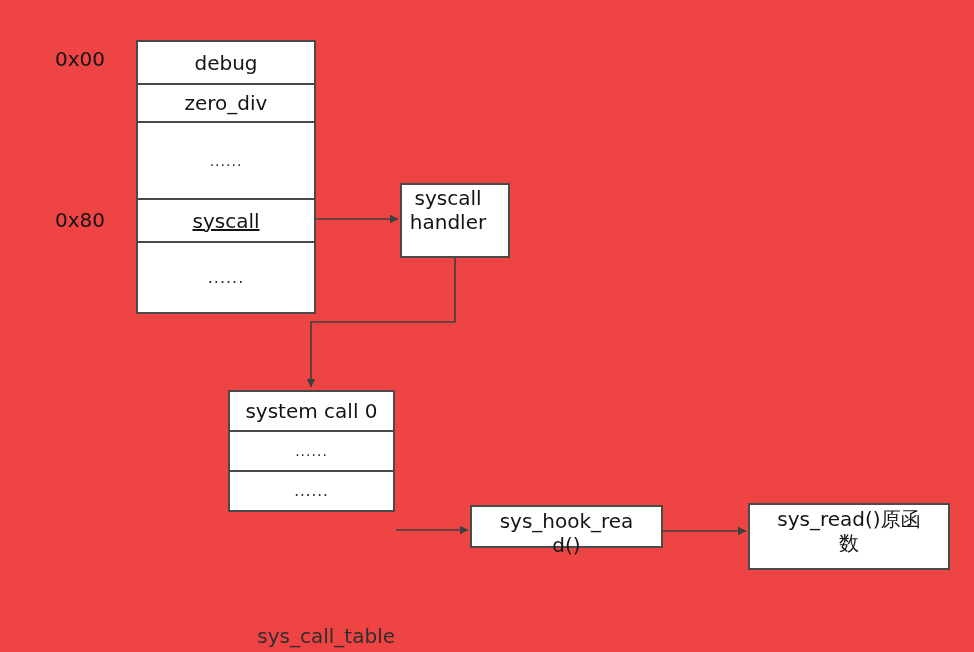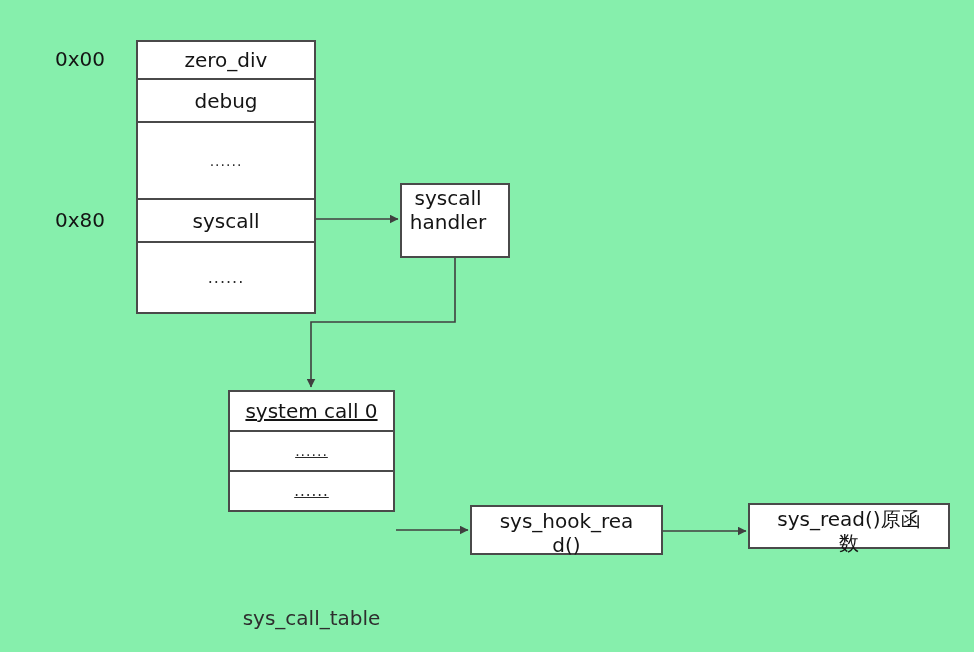--- a/index.html
+++ b/index.html
@@ -3,21 +3,21 @@
 <meta charset="utf-8">
 <style>
   html, body {
     margin: 0;
     padding: 0;
   }
   .canvas {
     position: relative;
     width: 974px;
     height: 652px;
-    background: #86efac;
+    background: #ef4444;
     font-family: "DejaVu Sans", "Liberation Sans", sans-serif;
     color: #141414;
     overflow: hidden;
   }
   .connectors {
     position: absolute;
     left: 0;
     top: 0;
     width: 974px;
     height: 652px;
@@ -37,21 +37,21 @@
     display: flex;
     align-items: center;
     justify-content: center;
     border-bottom: 2px solid #4a4a4a;
     font-size: 20px;
   }
   .idt .row:last-child { border-bottom: none; }
   .idt .r1 { height: 36px; }
   .idt .r2 { height: 41px; }
   .idt .r3 { height: 75px; font-size: 14px; letter-spacing: 1px; color: #2a2a2a; }
-  .idt .r4 { height: 41px; }
+  .idt .r4 { height: 41px; text-decoration: underline; }
   .idt .r5 { height: 69px; font-size: 16px; letter-spacing: 1px; color: #2a2a2a; }
   
   .addr {
     position: absolute;
     left: 35px;
     width: 70px;
     display: flex;
     align-items: center;
     justify-content: flex-end;
     font-size: 20px;
@@ -75,58 +75,57 @@
     left: 400px;
     top: 183px;
     width: 110px;
     height: 75px;
     padding: 1px 18px 0 4px;
   }
   .hook-box {
     left: 470px;
     top: 505px;
     width: 193px;
-    height: 50px;
+    height: 43px;
     padding: 2px 25px 0 25px;
   }
   .orig-box {
     left: 748px;
     top: 503px;
     width: 202px;
-    height: 46px;
+    height: 67px;
     padding: 2px 25px 0 25px;
   }
   
   .sys-table {
     position: absolute;
     left: 228px;
     top: 390px;
     width: 167px;
     background: #ffffff;
     border: 2px solid #4a4a4a;
     box-sizing: border-box;
   }
   .sys-table .row {
     display: flex;
     align-items: center;
     justify-content: center;
     border-bottom: 2px solid #4a4a4a;
     font-size: 20px;
     height: 38px;
-    text-decoration: underline;
   }
   .sys-table .row:last-child { border-bottom: none; }
   .sys-table .t3 { font-size: 14px; letter-spacing: 1px; color: #2a2a2a; }
   .sys-table .t5 { font-size: 15px; letter-spacing: 1px; color: #2a2a2a; }
   .sys-caption {
     position: absolute;
     left: 228px;
-    top: 606px;
+    top: 624px;
     width: 167px;
-    text-align: center;
+    text-align: right;
     font-size: 20px;
     color: #2e2e2e;
   }
 </style>
 </head>
 <body>
 
 <div class="canvas">
 
   <svg class="connectors" width="974" height="652" viewBox="0 0 974 652" xmlns="http://www.w3.org/2000/svg">
@@ -138,22 +137,22 @@
     <path d="M316,219 H398" fill="none" stroke="#3f3f3f" stroke-width="1.6" marker-end="url(#arrow)"></path>
     <path d="M455,258 V322 H311 V387" fill="none" stroke="#3f3f3f" stroke-width="1.6" marker-end="url(#arrow)"></path>
     <path d="M396,530 H468" fill="none" stroke="#3f3f3f" stroke-width="1.6" marker-end="url(#arrow)"></path>
     <path d="M663,531 H746" fill="none" stroke="#3f3f3f" stroke-width="1.6" marker-end="url(#arrow)"></path>
   </svg>
 
   <div class="addr addr-0">0x00</div>
   <div class="addr addr-2">0x80</div>
 
   <div class="idt">
+    <div class="row r2">debug</div>
     <div class="row r1">zero_div</div>
-    <div class="row r2">debug</div>
     <div class="row r3">......</div>
     <div class="row r4">syscall</div>
     <div class="row r5">......</div>
   </div>
 
   <div class="node handler-box">
     <span>syscall handler</span>
   </div>
 
   <div class="sys-table">

